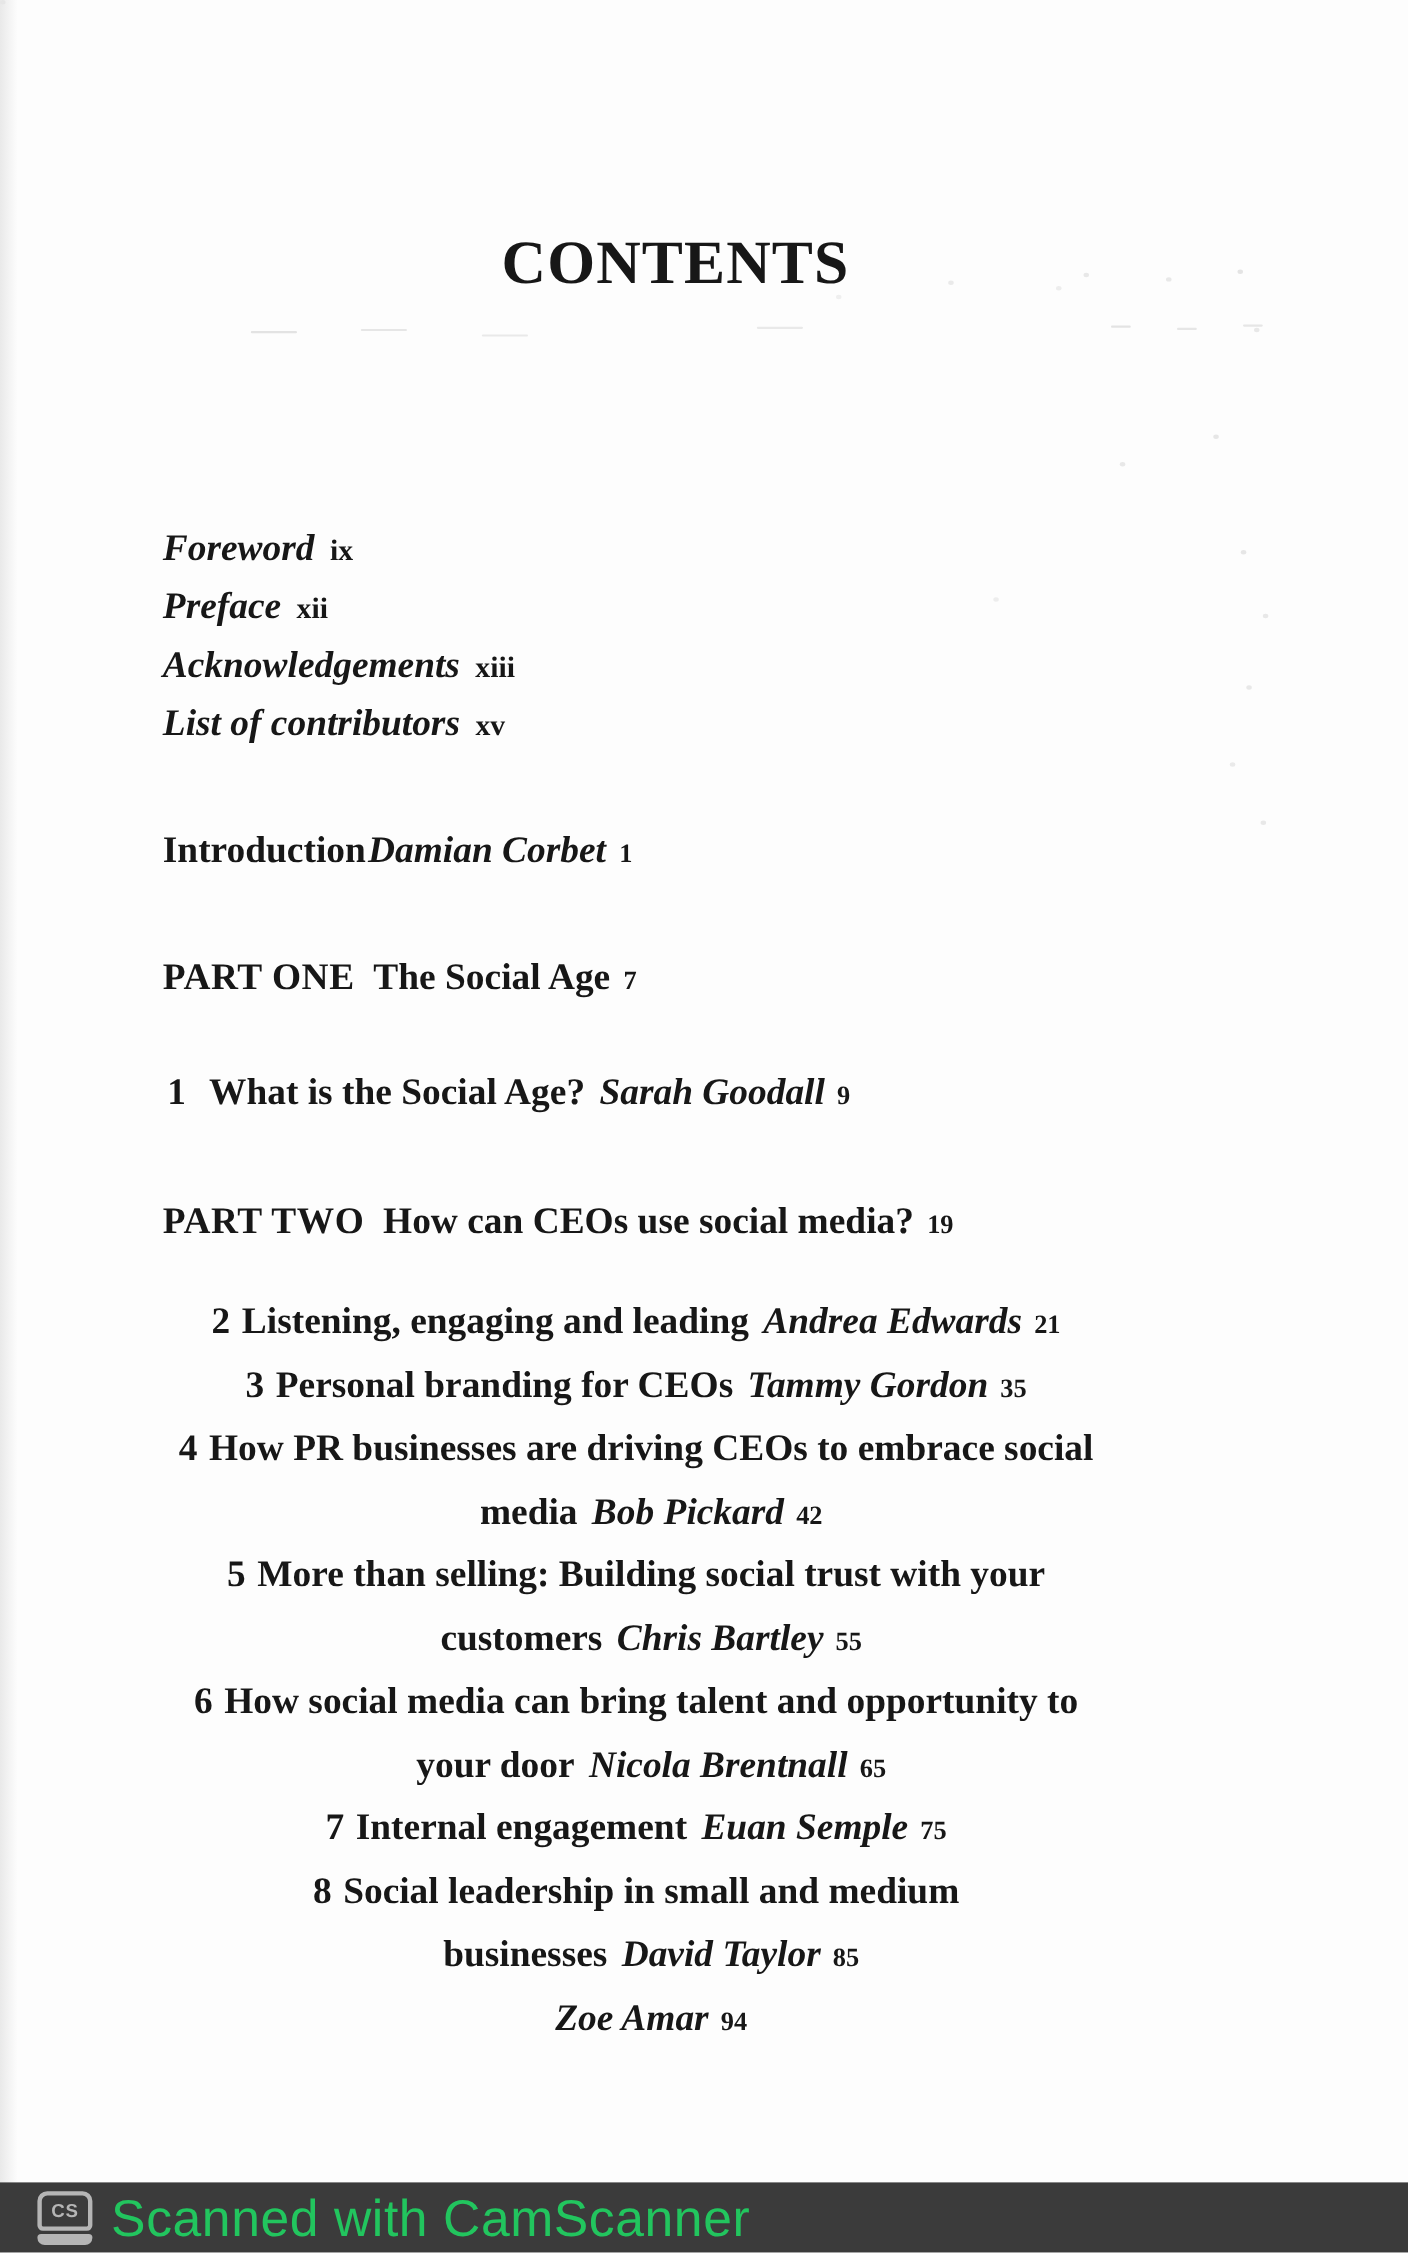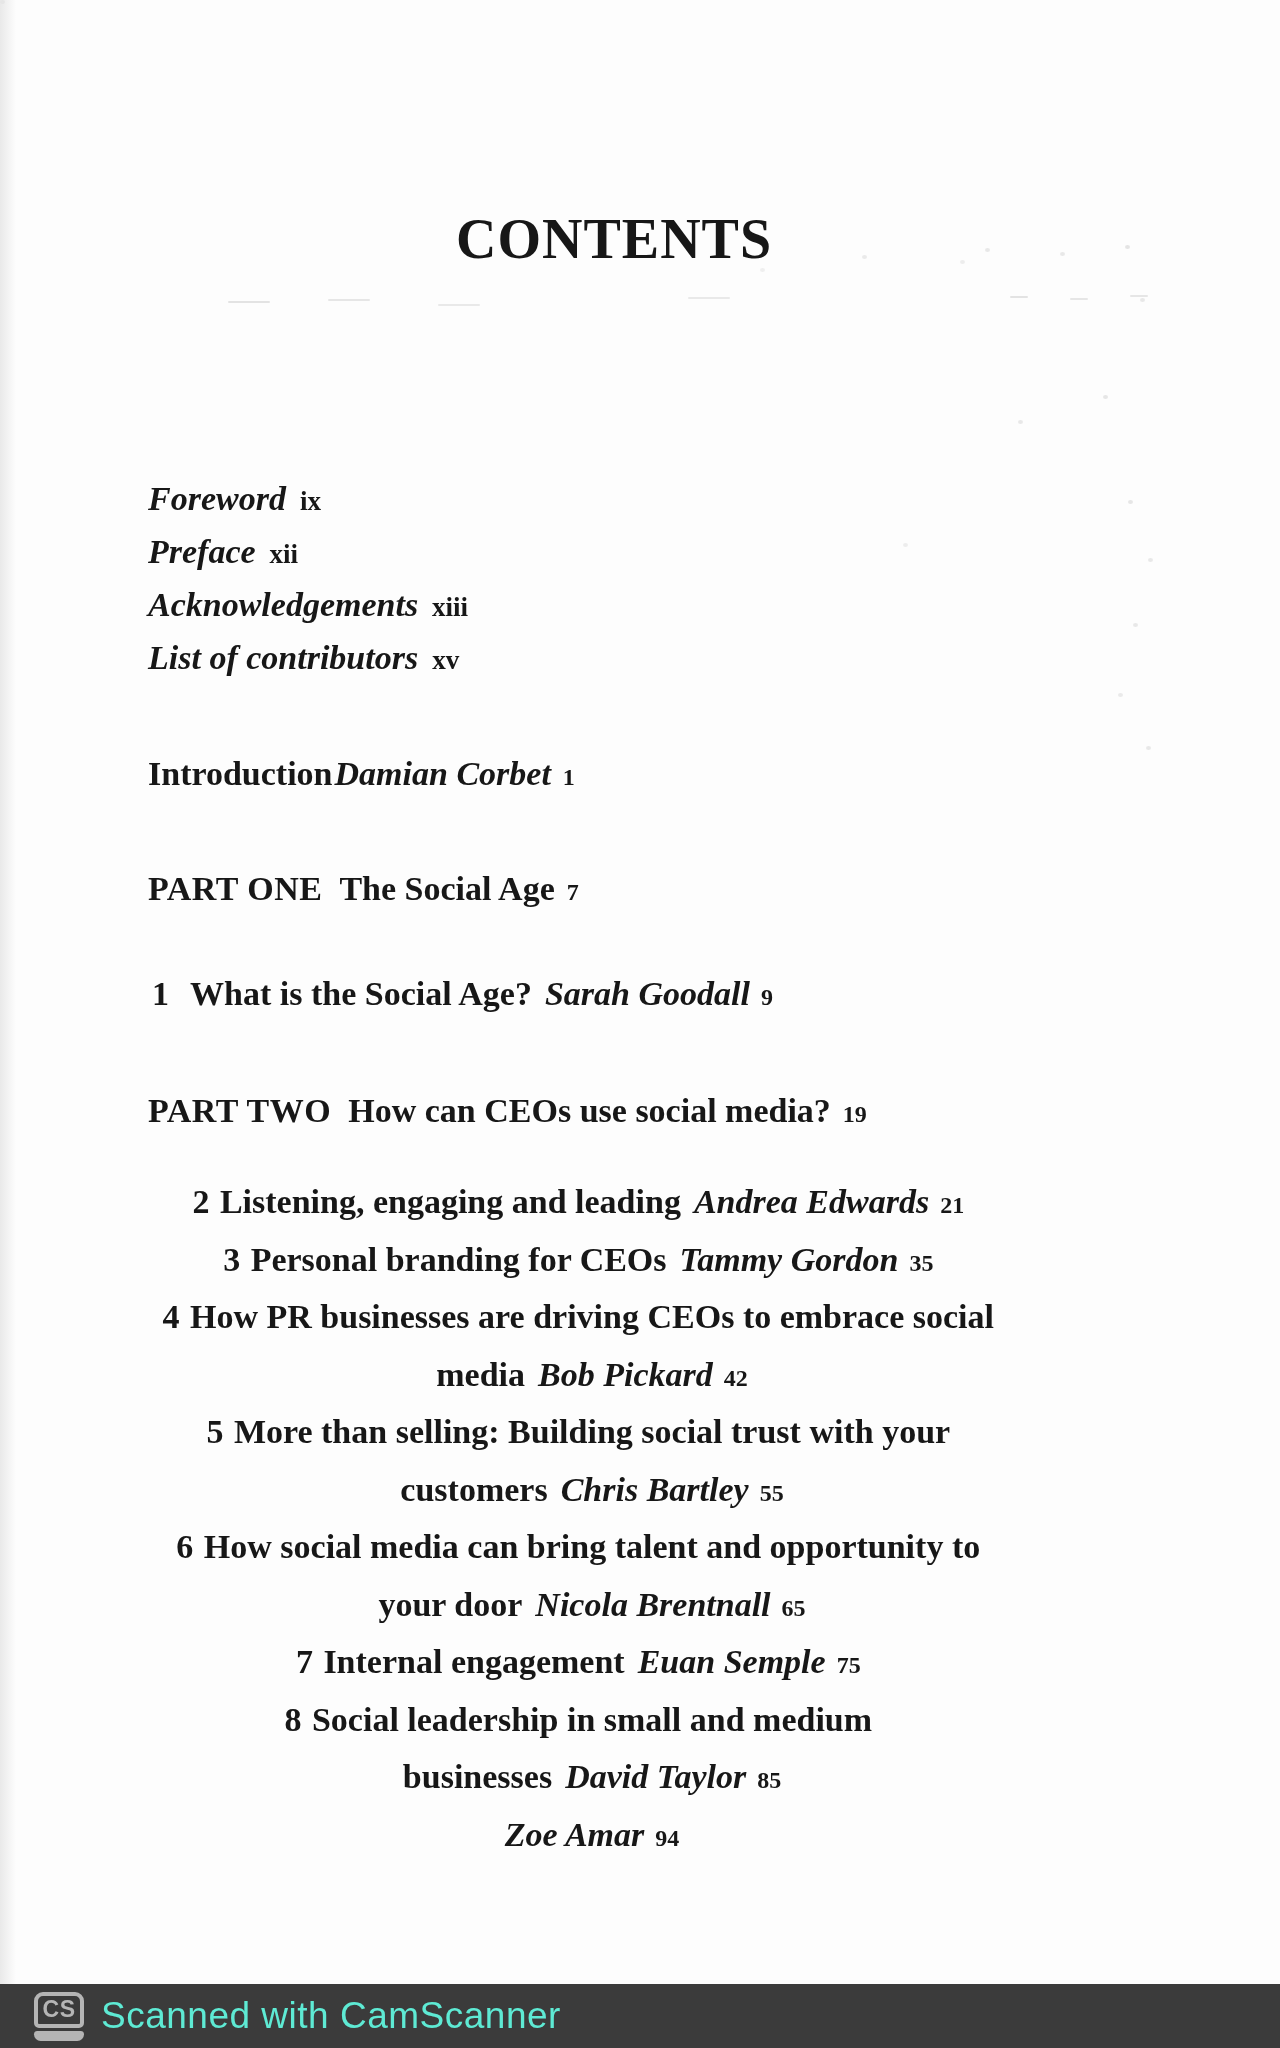--- a/index.html
+++ b/index.html
@@ -79,25 +79,25 @@
   .cam-bar{
     position:absolute;left:0;bottom:0;width:1280px;height:64px;
     background:#3b3b3b;
     display:flex;align-items:center;
     font-family:"Liberation Sans", sans-serif;
   }
   .cs-logo{margin-left:34px;display:flex;flex-direction:column;align-items:center;}
   .cs-box{
     width:50px;height:36px;box-sizing:border-box;
     border:4px solid #b5b5b5;border-radius:9px 9px 5px 5px;
-    color:#b5b5b5;font-weight:bold;font-size:23px;letter-spacing:0.5px;
+    color:#b5b5b5;font-weight:bold;font-size:17px;letter-spacing:0.5px;
     display:flex;align-items:center;justify-content:center;
   }
   .cs-bar{width:50px;height:10px;margin-top:3px;background:#b5b5b5;border-radius:4px 4px 8px 8px;}
-  .cam-label{margin-left:17px;font-size:37px;color:#5eead4;letter-spacing:0.5px;}
+  .cam-label{margin-left:17px;font-size:47px;color:#22c55e;letter-spacing:0.5px;}
 </style>
 </head>
 <body>
 
 <div class="screen">
 
   <div class="edge-shade"></div>
   <div class="speck"></div>
   <div class="dash d1"></div>
   <div class="dash d2"></div>

